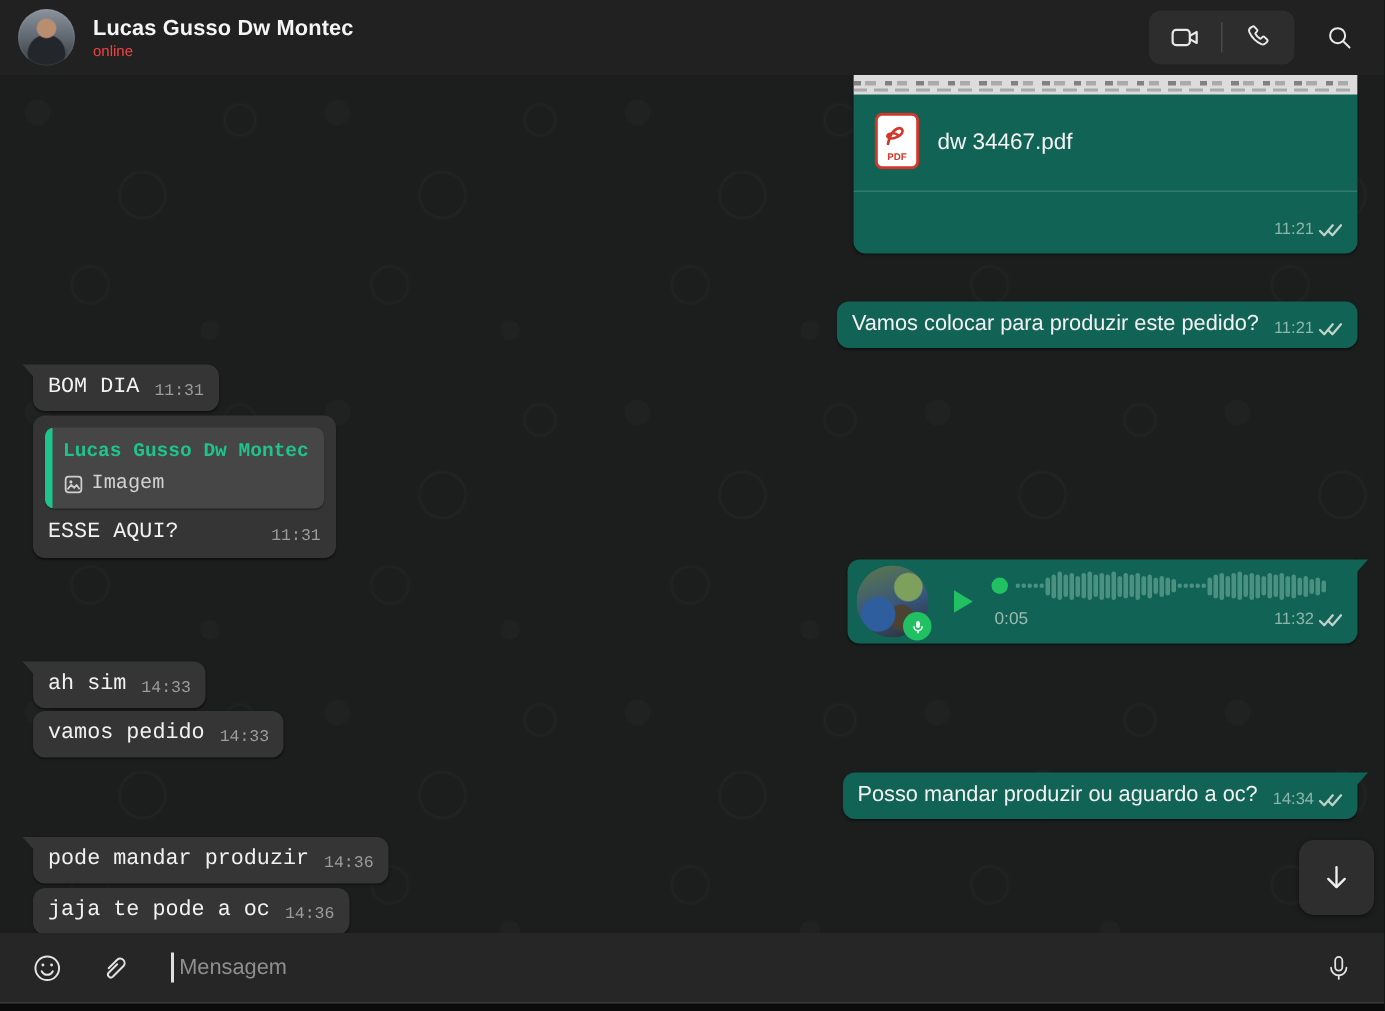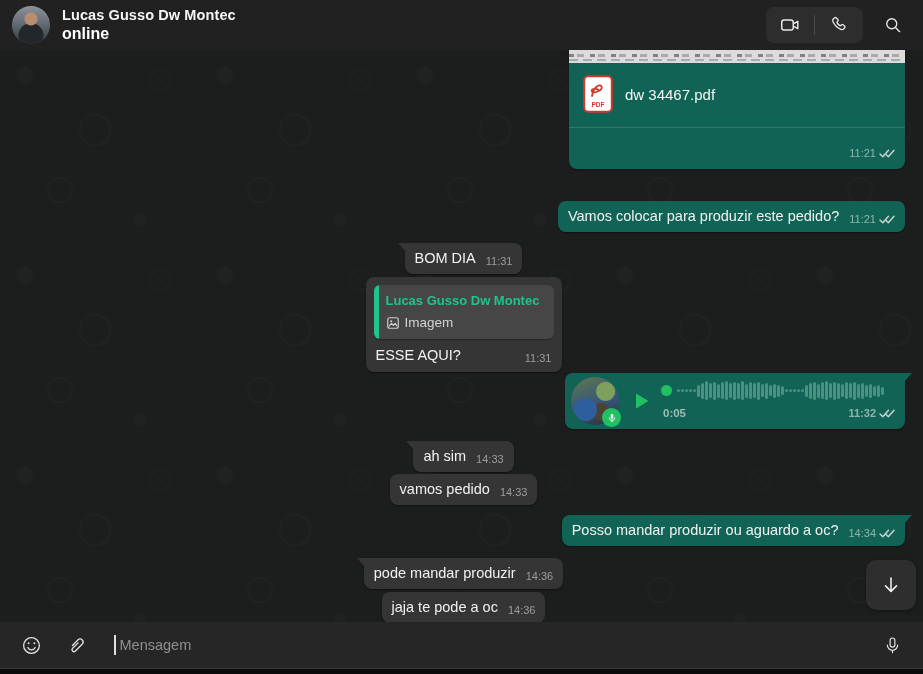--- a/index.html
+++ b/index.html
@@ -11,21 +11,21 @@
   .header { position:absolute; top:0; left:0; right:0; height:50px; background:#212121;
     display:flex; align-items:center; padding:0 12px; z-index:30; }
   .hdr-avatar { width:38px; height:38px; border-radius:50%; flex:0 0 38px;
     background:
       radial-gradient(circle at 50% 34%, #b98d6f 0 6px, transparent 7px),
       radial-gradient(circle at 50% 78%, #23272b 0 12px, transparent 13px),
       linear-gradient(180deg,#8a939c 0%, #646d75 45%, #33383d 100%);
     box-shadow:0 0 0 1px rgba(255,255,255,.06) inset; }
   .hdr-texts { margin-left:12px; display:flex; flex-direction:column; gap:2px; min-width:0; }
   .hdr-name { color:#f5f5f5; font-size:14.5px; font-weight:700; letter-spacing:.1px; }
-  .hdr-status { color:#ffffff; font-size:16px;font-weight:bold; }
+  .hdr-status { color:#ef4444; font-size:10px; }
   .hdr-right { margin-left:auto; display:flex; align-items:center; gap:12px; }
   .call-group { display:flex; align-items:center; height:36px; background:#2d2d2d;
     border-radius:8px; overflow:hidden; }
   .call-btn { width:48px; height:36px; display:flex; align-items:center; justify-content:center;
     color:#e8e8e8; cursor:pointer; background:transparent; border:none; }
   .call-divider { width:1px; height:20px; background:#4a4a4a; }
   .search-btn { width:36px; height:36px; display:flex; align-items:center; justify-content:center;
     color:#e8e8e8; background:transparent; border:none; cursor:pointer; }
   .icon-svg { display:block; }
 
@@ -33,21 +33,21 @@
   .chat { position:absolute; top:50px; left:0; right:0; height:572px; overflow:hidden;
     background-color:#1c1e1e;
     background-image:
       radial-gradient(circle at 25px 25px, rgba(255,255,255,0.020) 8px, transparent 9px),
       radial-gradient(circle at 95px 80px, transparent 14px, rgba(255,255,255,0.028) 15px, transparent 17px),
       radial-gradient(circle at 160px 30px, transparent 9px, rgba(255,255,255,0.022) 10px, transparent 12px),
       radial-gradient(circle at 60px 140px, transparent 11px, rgba(255,255,255,0.025) 12px, transparent 14px),
       radial-gradient(circle at 140px 170px, rgba(255,255,255,0.018) 6px, transparent 7px);
     background-size:200px 200px; }
   .row { position:absolute; left:22px; right:18px; display:flex; }
-  .row.in  { justify-content:center; }
+  .row.in  { justify-content:flex-start;font-family:Liberation Mono, monospace; }
   .row.out { justify-content:flex-end; }
 
   .bubble { position:relative; border-radius:8px; padding:6px 10px; max-width:72%;
     color:#f1f1f1; font-size:14.5px; line-height:19px;
     box-shadow:0 1px 1.5px rgba(0,0,0,.45); }
   .in  .bubble { background:#353535; }
   .out .bubble { background:#116455; }
 
   .bubble.tail::before, .bubble.tail-out::after { content:""; position:absolute; top:0;
     width:0; height:0; }
@@ -105,21 +105,21 @@
     border-radius:50%; background:#21c063; display:flex; align-items:center; justify-content:center;
     color:#fff; }
   .play-btn { margin-left:10px; background:none; border:none; color:#21c063; cursor:pointer;
     display:flex; align-items:center; }
   .voice-right { flex:1; margin-left:8px; display:flex; flex-direction:column; gap:2px; min-width:0; }
   .wave-row { display:flex; align-items:center; height:22px; }
   .wave-dot { width:11px; height:11px; border-radius:50%; background:#21c063; flex:0 0 11px;
     margin-right:5px; cursor:pointer; }
   .waveform { display:flex; align-items:center; gap:1.5px; overflow:hidden; flex:1; height:22px; cursor:pointer; }
   .waveform b { display:block; width:2.5px; min-height:2.5px; border-radius:2px; background:#4b9080; flex:0 0 2.5px; }
-  .voice-meta-row { display:flex; align-items:flex-start; justify-content:space-between;font-weight:bold; }
+  .voice-meta-row { display:flex; align-items:flex-start; justify-content:space-between; }
   .voice-duration { color:#9fbcb3; font-size:11.5px; padding-left:2px; }
 
   
   .scroll-btn { position:absolute; top:510px; right:7px; width:50px; height:50px;
     background:#2e2e2e; border:none; border-radius:10px; display:flex; align-items:center;
     justify-content:center; color:#f0f0f0; cursor:pointer; box-shadow:0 1px 3px rgba(0,0,0,.4); }
 
   
   .composer { position:absolute; left:0; right:0; top:622px; height:46px; background:#262626;
     display:flex; align-items:center; padding:0 14px; gap:10px; z-index:30; }

